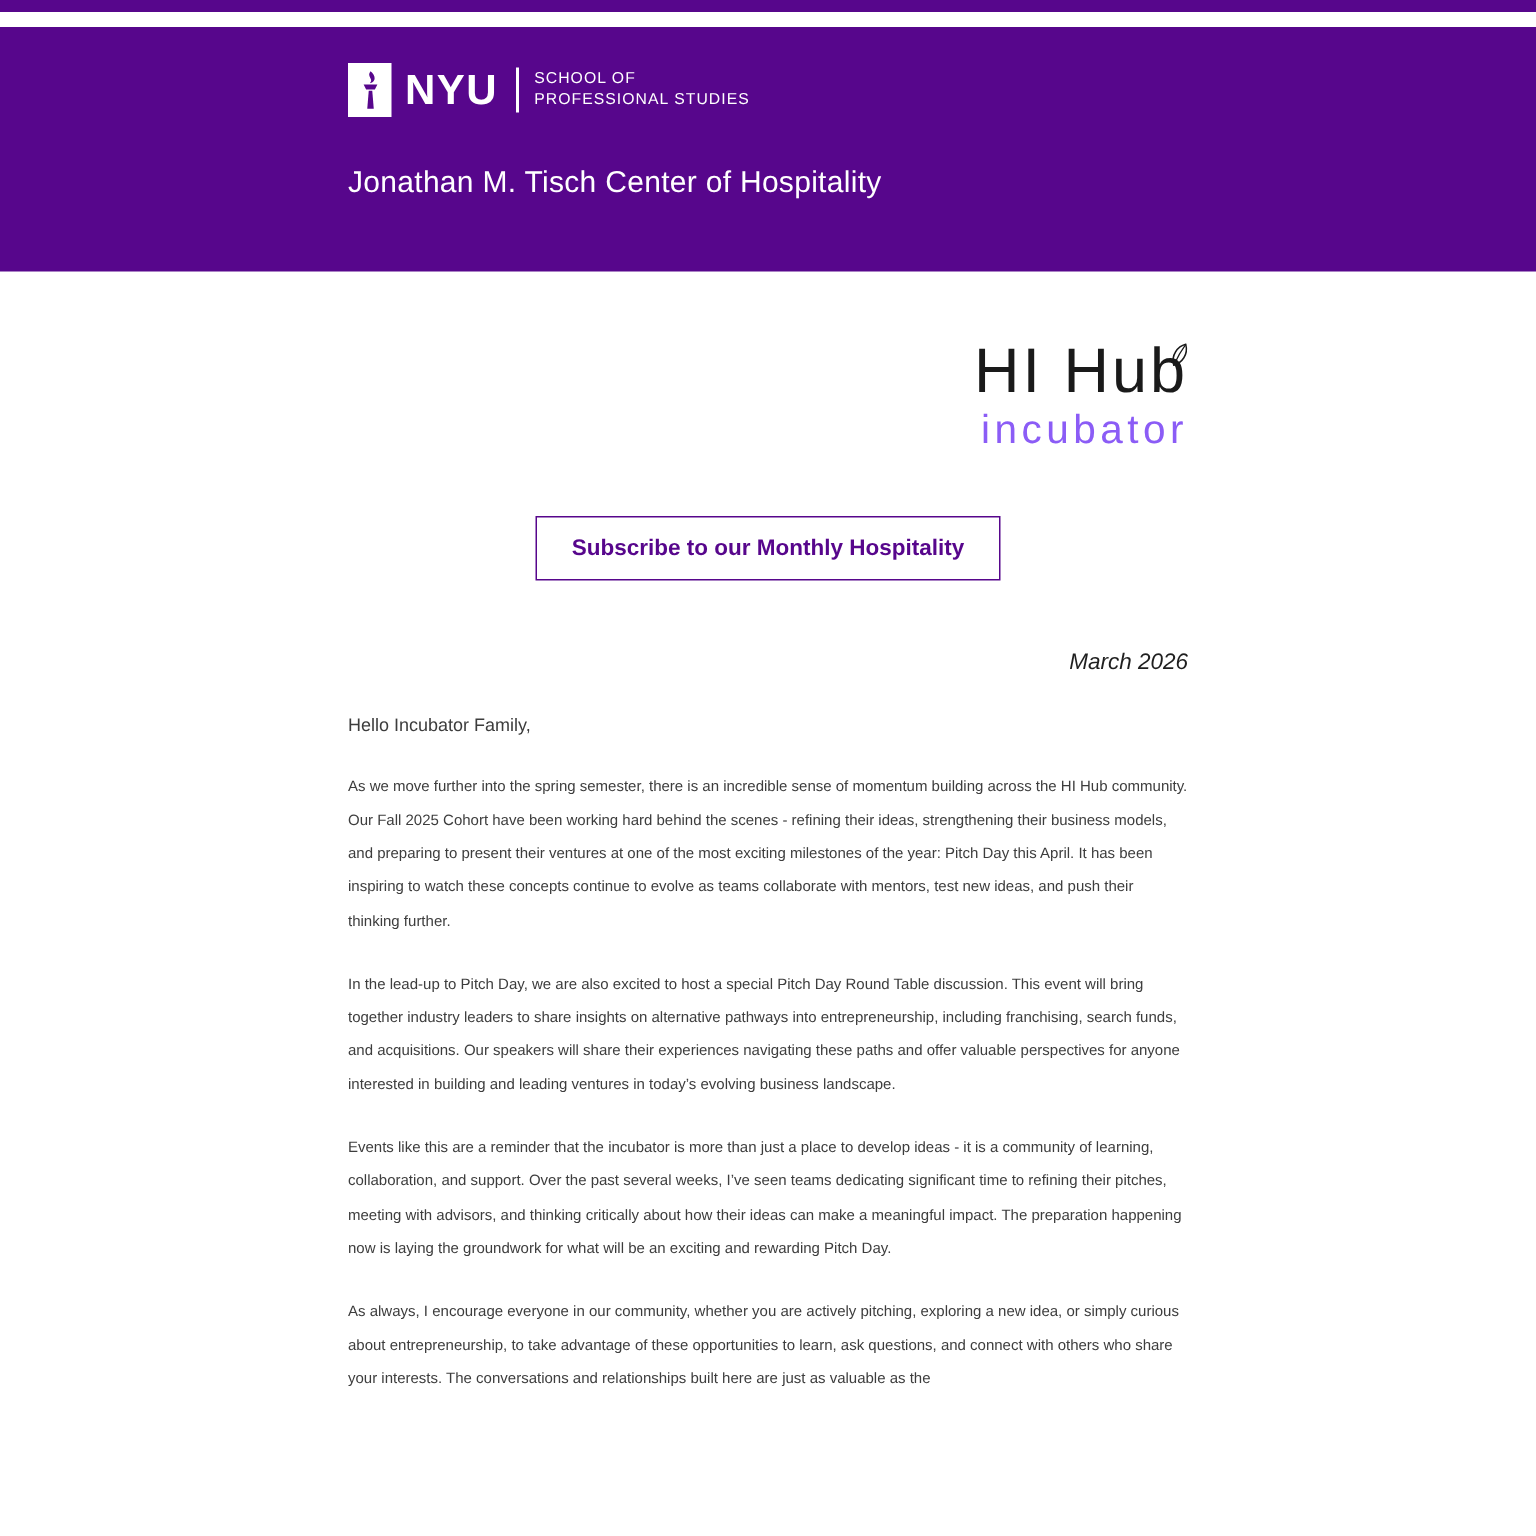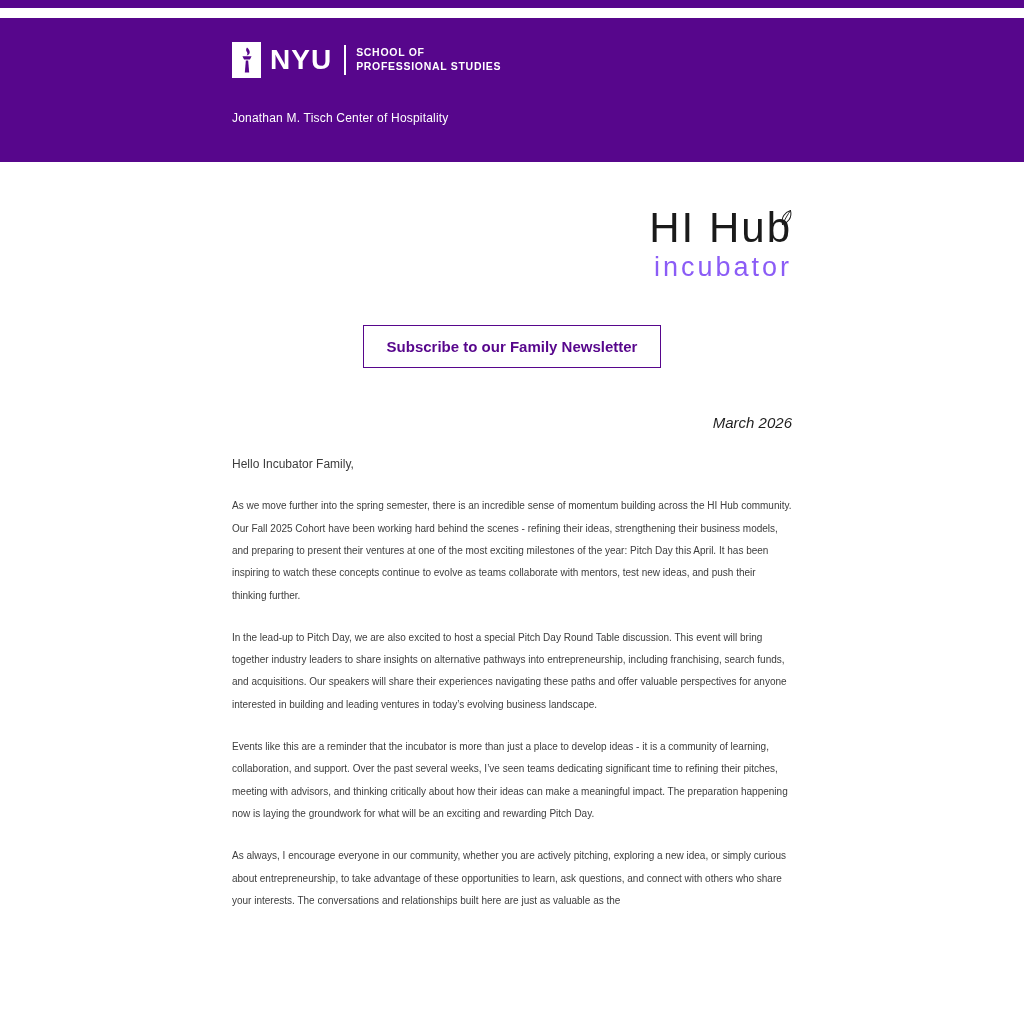--- a/index.html
+++ b/index.html
@@ -11,21 +11,21 @@
     overflow: hidden;
     position: relative;
   }
   .top-strip {
     width: 100%;
     height: 8px;
     background: #57068c;
   }
   .purple-header {
     width: 100%;
-    height: 144px;
+    height: 163px;
     background: #57068c;
     margin-top: 10px;
   }
   .header-inner {
     width: 608px;
     margin: 0 auto;
     padding: 24px 24px 0 24px;
   }
   .nyu-logo {
     display: flex;
@@ -50,31 +50,31 @@
     line-height: 1;
   }
   .logo-divider {
     width: 2px;
     height: 30px;
     background: #ffffff;
     margin: 0 10px 0 12px;
   }
   .school-text {
     color: #ffffff;
-    font-weight: bold;
+    font-weight: normal;
     font-size: 10.5px;
     letter-spacing: 0.7px;
     line-height: 1.3;
     display: flex;
     flex-direction: column;
     justify-content: center;
   }
   .header-subtitle {
     color: #ffffff;
-    font-size: 12px;
+    font-size: 20px;
     margin-top: 33px;
     letter-spacing: 0.2px;
   }
   .email-body {
     width: 608px;
     margin: 0 auto;
     padding: 0 24px;
   }
   .brand {
     text-align: right;
@@ -172,21 +172,21 @@
       <span>HI Hub</span>
       <svg class="leaf-icon" viewBox="0 0 24 24" aria-hidden="true">
         <path d="M4 20 C4 10, 12 4, 20 4 C20 14, 12 20, 4 20 Z" fill="none" stroke="#1a1a1a" stroke-width="1.4"></path>
         <path d="M4 20 C9 14, 15 8, 20 4" fill="none" stroke="#1a1a1a" stroke-width="1.2"></path>
       </svg>
     </div>
     <div class="brand-subtitle">incubator</div>
   </div>
 
   <div class="button-row">
-    <a class="subscribe-btn" href="#">Subscribe to our Family Newsletter</a>
+    <a class="subscribe-btn" href="#">Subscribe to our Monthly Hospitality</a>
   </div>
 
   <div class="letter-date">March 2026</div>
 
   <p class="greeting">Hello Incubator Family,</p>
 
   <p class="letter-paragraph">As we move further into the spring semester, there is an incredible sense of momentum building across the HI Hub community. Our Fall 2025 Cohort have been working hard behind the scenes - refining their ideas, strengthening their business models, and preparing to present their ventures at one of the most exciting milestones of the year: Pitch Day this April. It has been inspiring to watch these concepts continue to evolve as teams collaborate with mentors, test new ideas, and push their thinking further.</p>
   <p class="letter-paragraph">In the lead-up to Pitch Day, we are also excited to host a special Pitch Day Round Table discussion. This event will bring together industry leaders to share insights on alternative pathways into entrepreneurship, including franchising, search funds, and acquisitions. Our speakers will share their experiences navigating these paths and offer valuable perspectives for anyone interested in building and leading ventures in today’s evolving business landscape.</p>
   <p class="letter-paragraph">Events like this are a reminder that the incubator is more than just a place to develop ideas - it is a community of learning, collaboration, and support. Over the past several weeks, I’ve seen teams dedicating significant time to refining their pitches, meeting with advisors, and thinking critically about how their ideas can make a meaningful impact. The preparation happening now is laying the groundwork for what will be an exciting and rewarding Pitch Day.</p>
   <p class="letter-paragraph">As always, I encourage everyone in our community, whether you are actively pitching, exploring a new idea, or simply curious about entrepreneurship, to take advantage of these opportunities to learn, ask questions, and connect with others who share your interests. The conversations and relationships built here are just as valuable as the</p>

